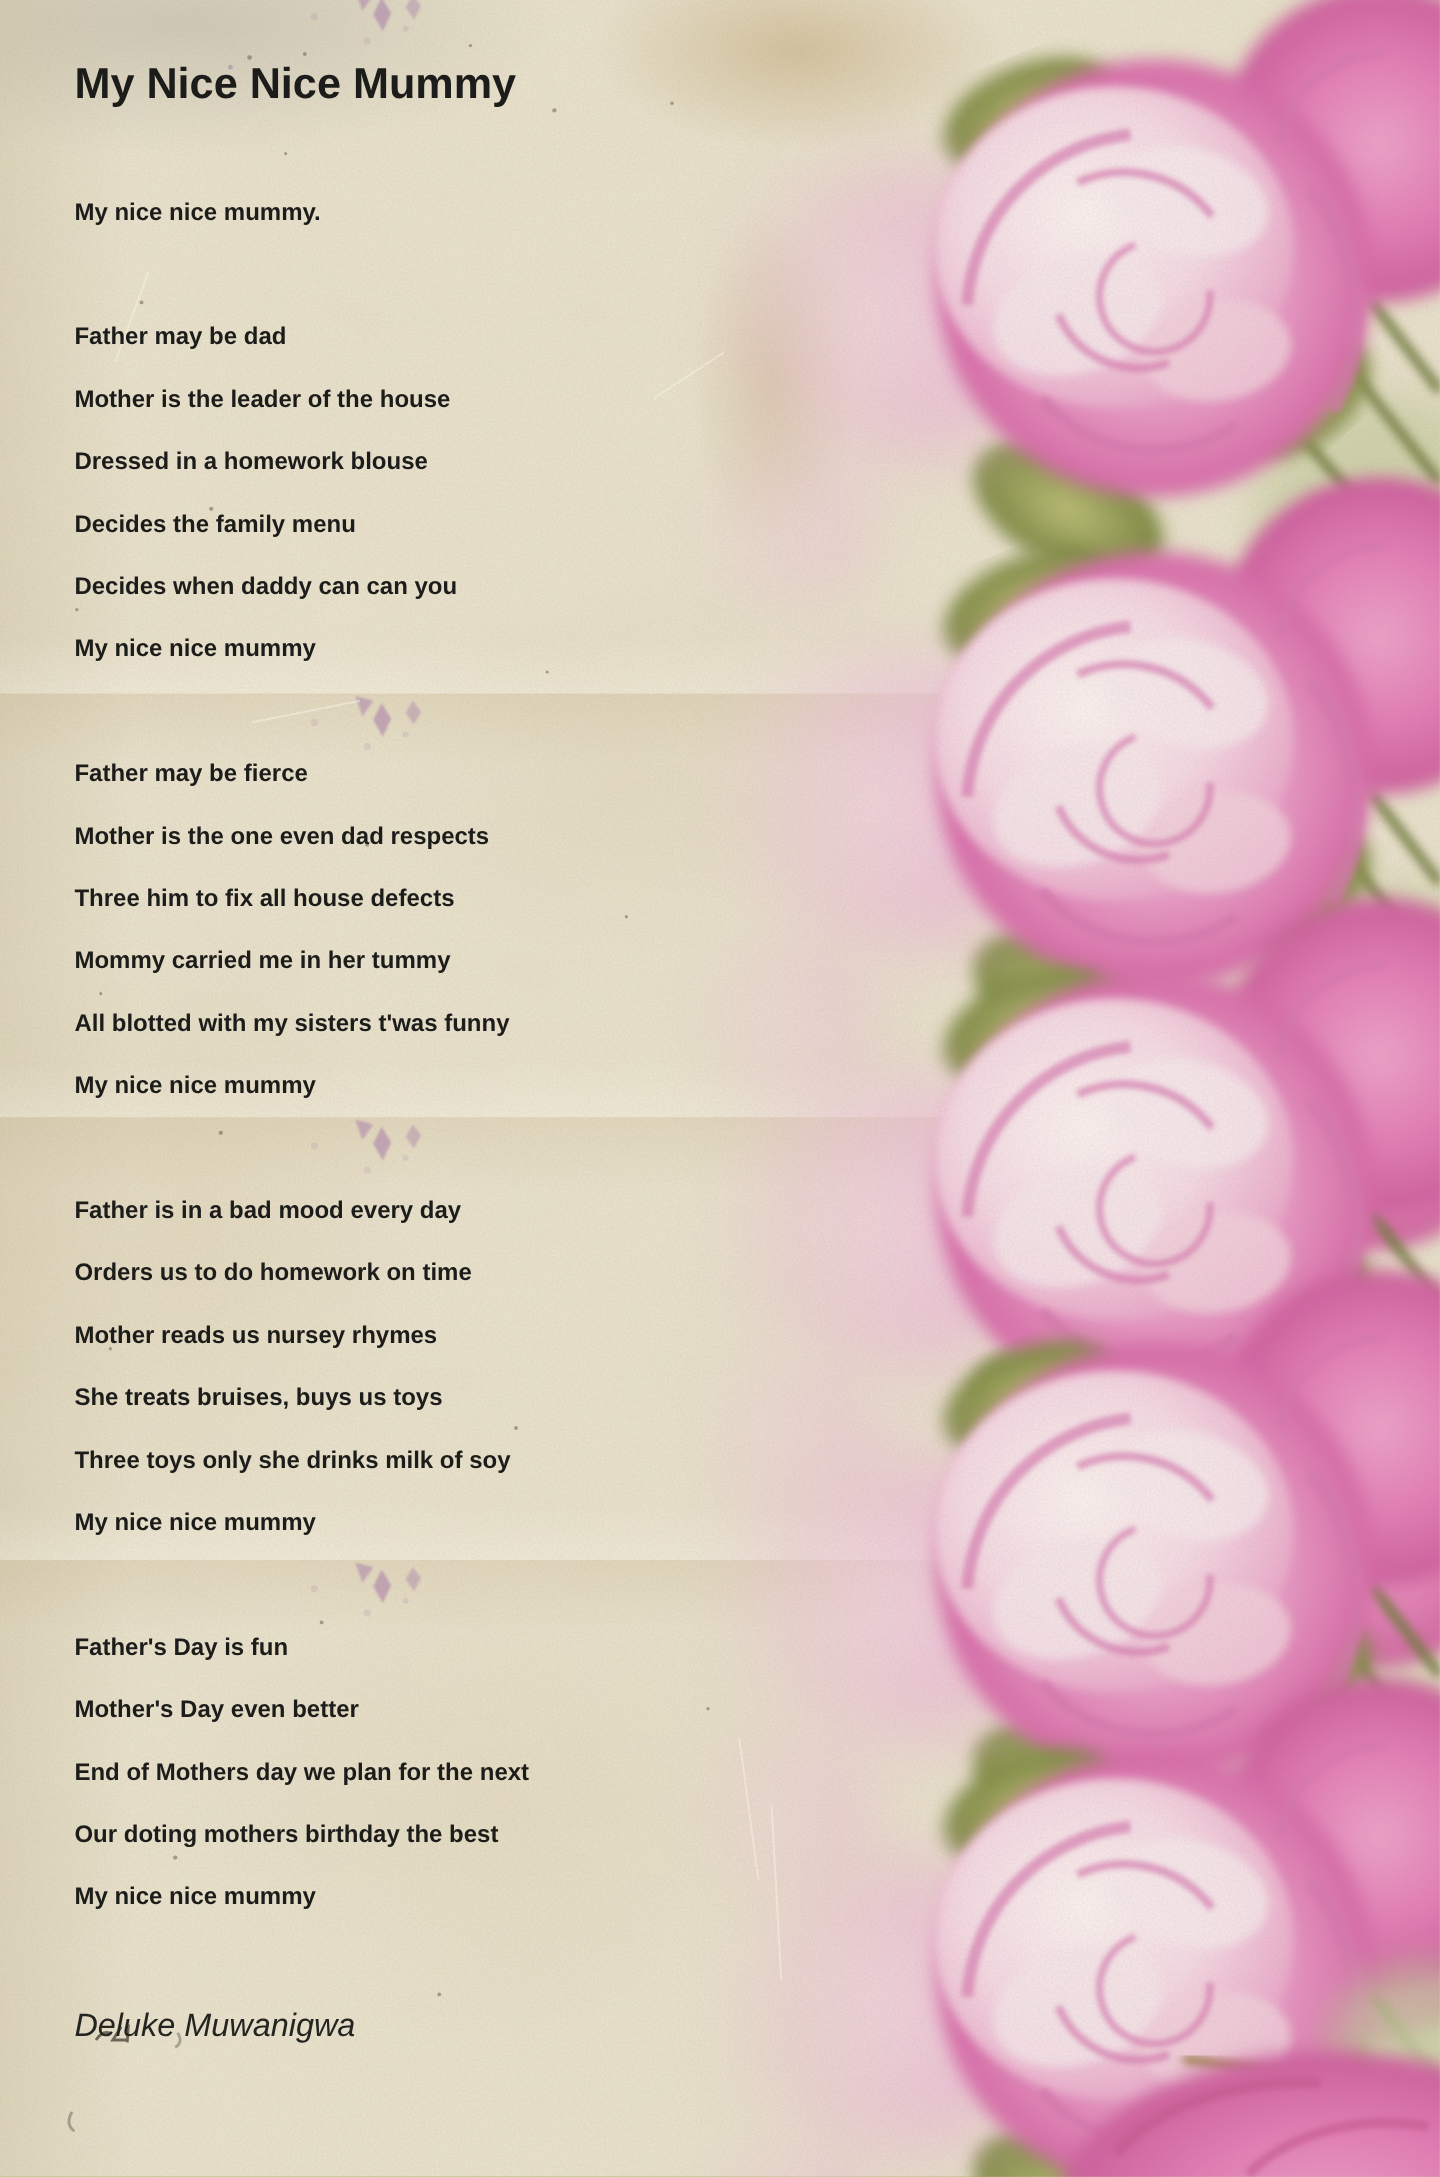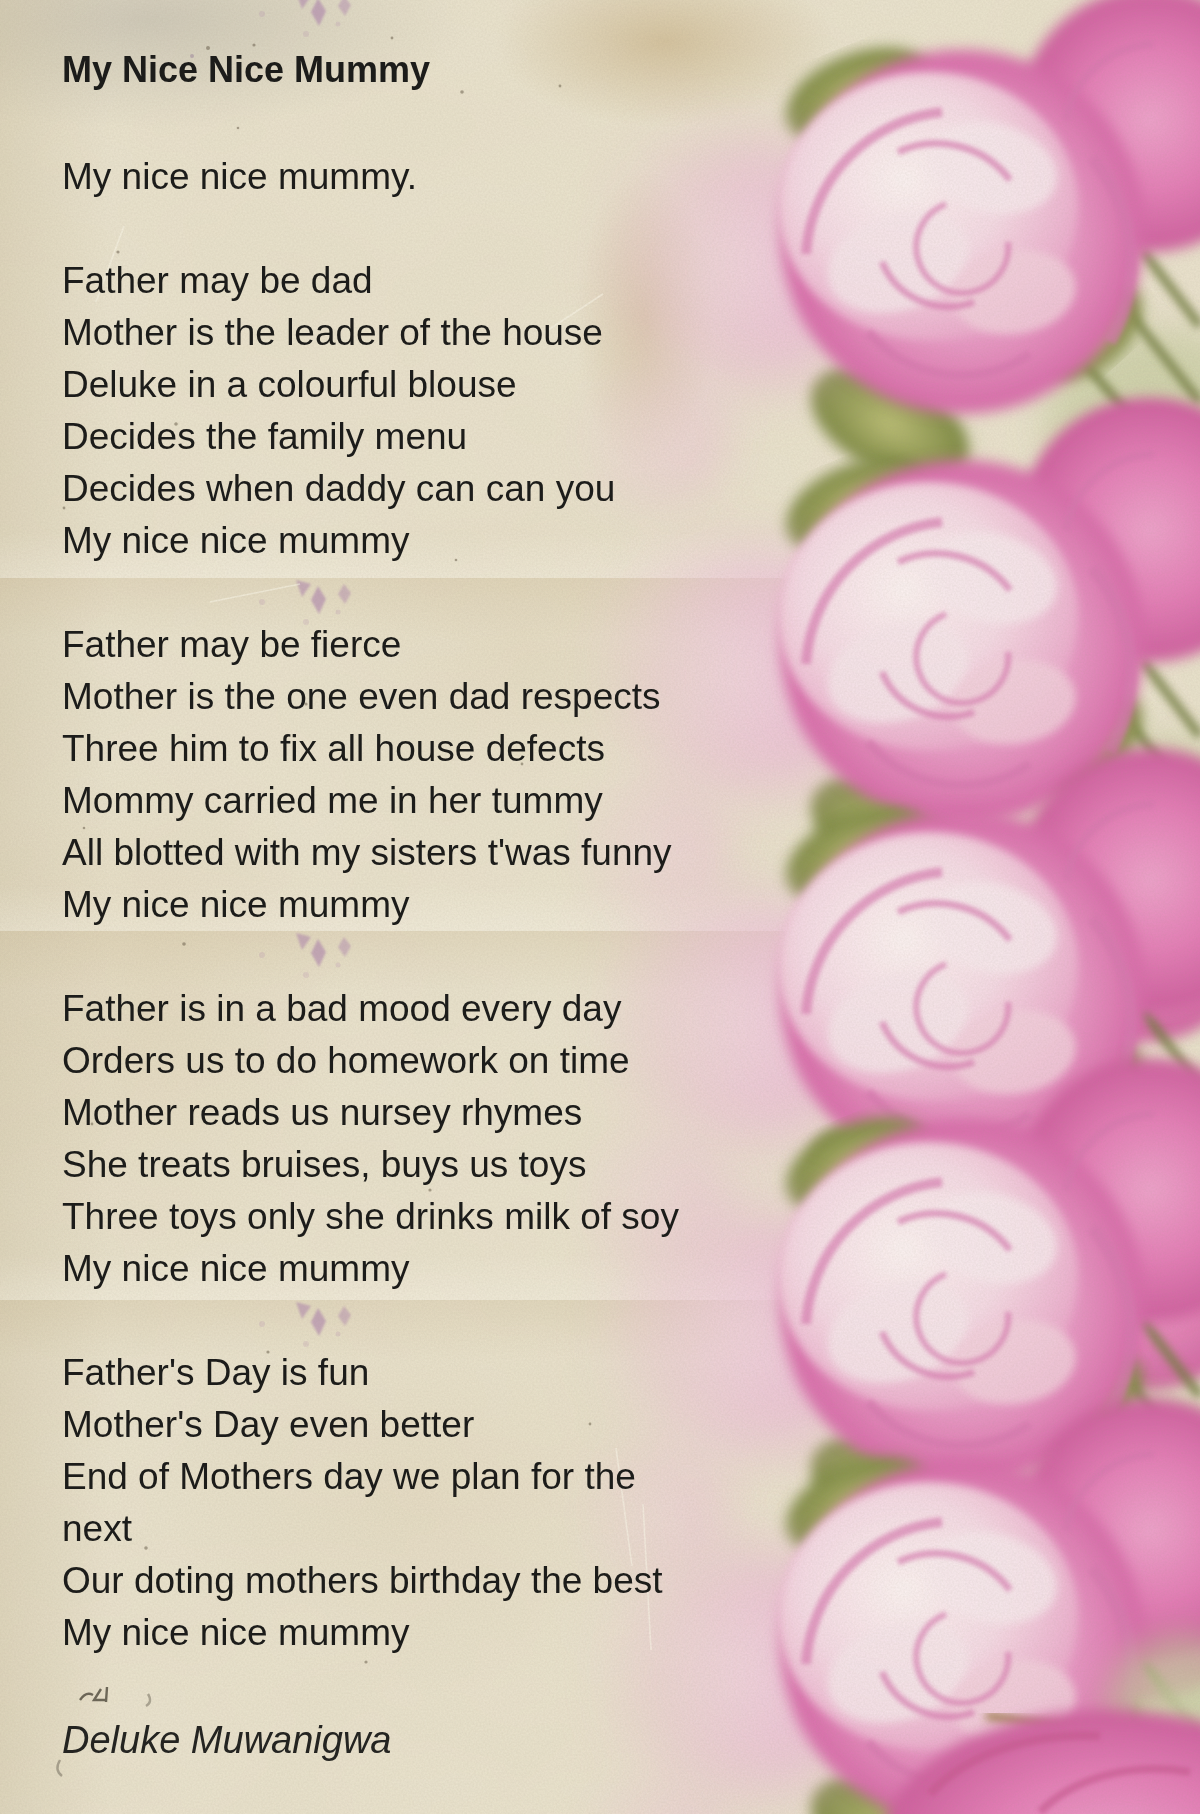--- a/index.html
+++ b/index.html
@@ -29,27 +29,27 @@
     margin: 48px 0 0 0;
     font-size: 36px;
     font-weight: bold;
     line-height: 44px;
     letter-spacing: 0;
   }
   .stanza { margin: 52px 0 0 0; }
   .stanza.refrain { margin-top: 59px; }
   .stanza p {
     margin: 0;
-    font-size: 37px;
-    font-weight: normal;
+    font-size: 20px;
+    font-weight: bold;
     line-height: 52px;
   }
   .author {
     margin-top: 53px;
-    font-size: 38px;
+    font-size: 27px;
     font-style: italic;
     font-weight: normal;
     line-height: 56px;
     color: #242421;
   }
 </style>
 </head>
 <body>
 
 <div class="page">
@@ -267,21 +267,21 @@
   <div class="content">
     <h1 class="title">My Nice Nice Mummy</h1>
 
     <div class="stanza refrain">
       <p>My nice nice mummy.</p>
     </div>
 
     <div class="stanza">
       <p>Father may be dad</p>
       <p>Mother is the leader of the house</p>
-      <p>Deluke in a colourful blouse</p>
+      <p>Dressed in a homework blouse</p>
       <p>Decides the family menu</p>
       <p>Decides when daddy can can you</p>
       <p>My nice nice mummy</p>
     </div>
 
     <div class="stanza">
       <p>Father may be fierce</p>
       <p>Mother is the one even dad respects</p>
       <p>Three him to fix all house defects</p>
       <p>Mommy carried me in her tummy</p>

